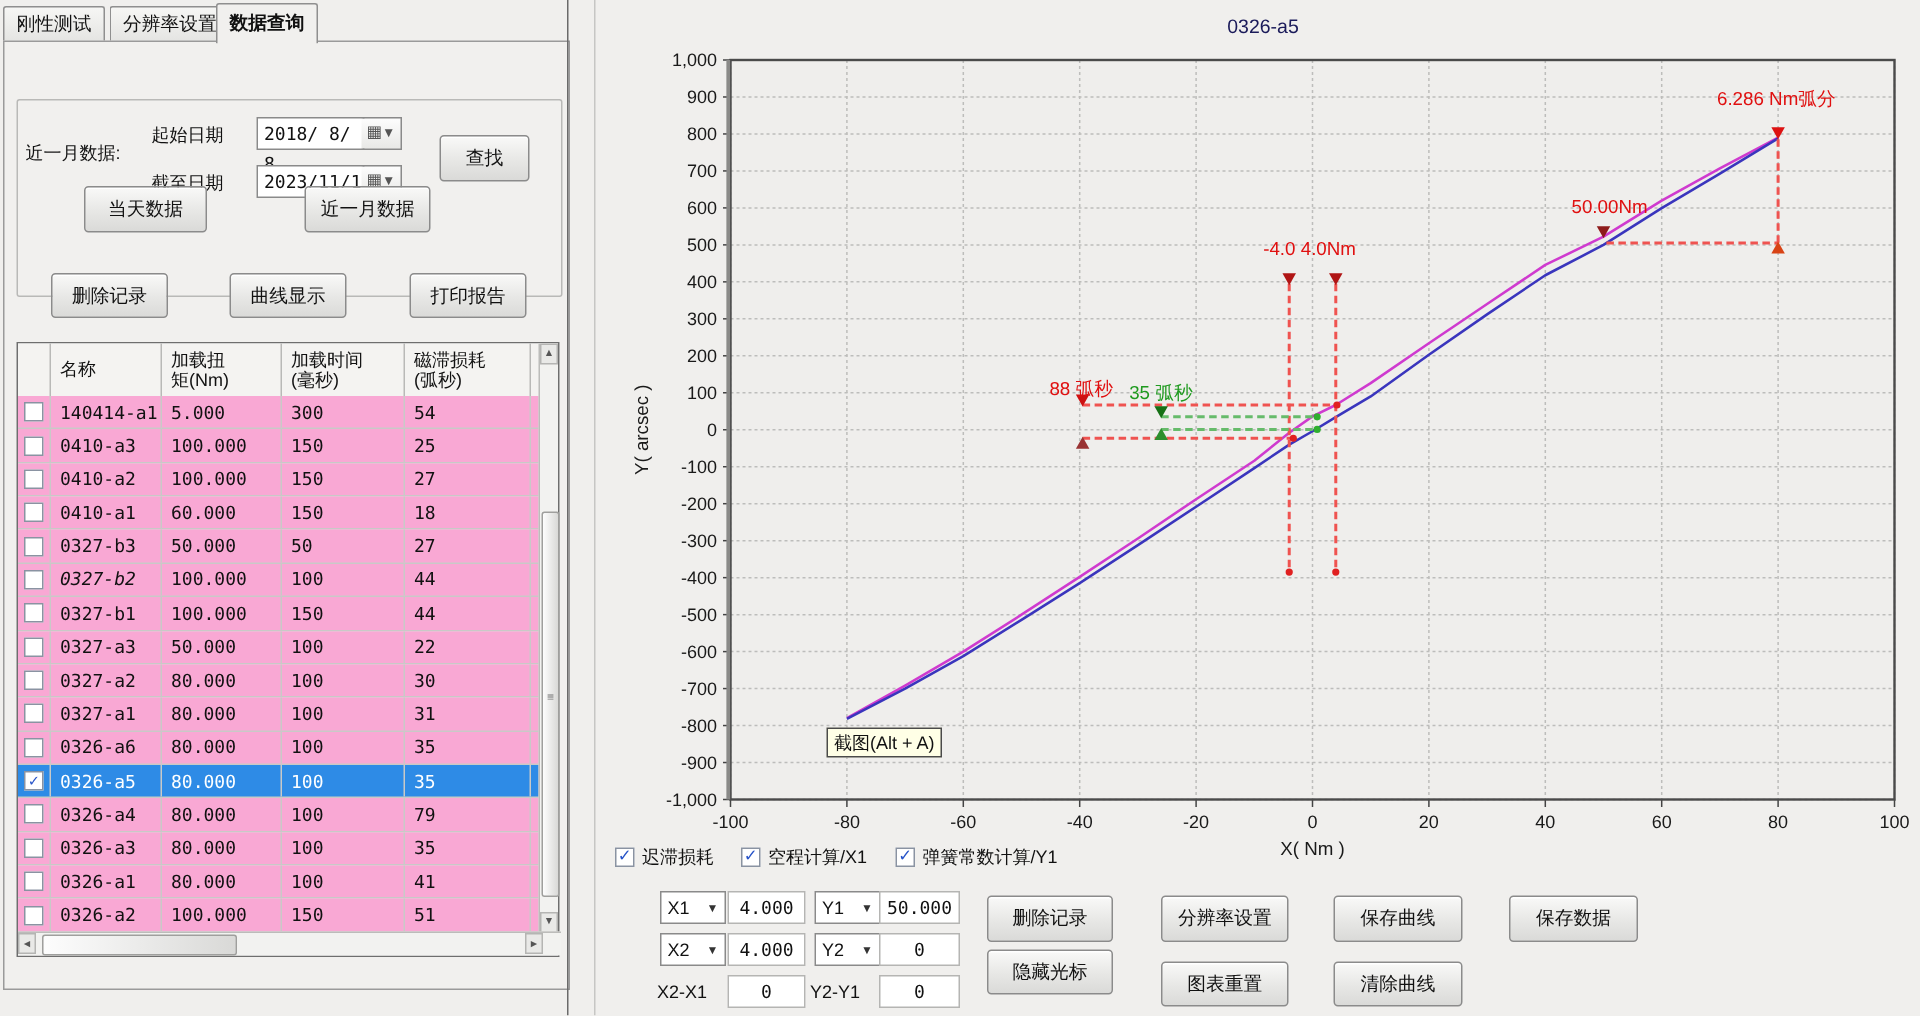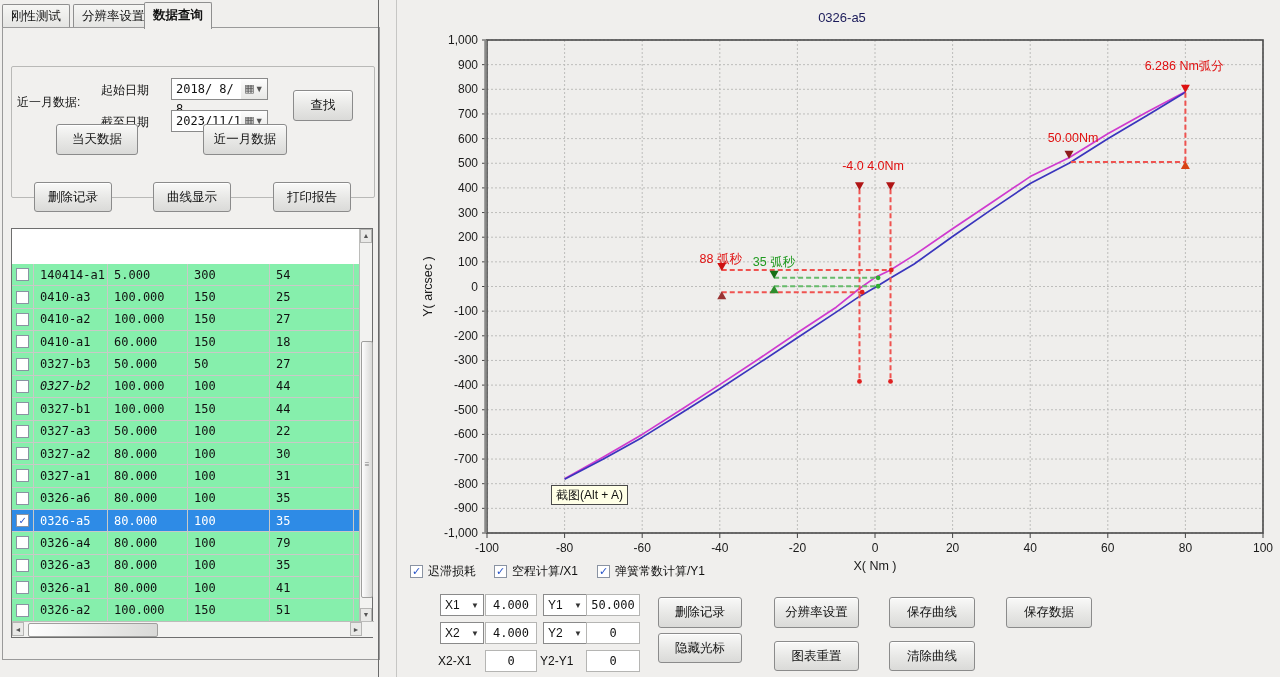--- a/index.html
+++ b/index.html
@@ -22,21 +22,21 @@
            border-left:none;height:20px;width:26px;text-align:center;line-height:19px;color:#555;font-size:9px;}
   .btn{position:absolute;background:linear-gradient(#f9f9f8,#e7e7e5 55%,#dadad8);
        border:1px solid #8b8b8b;border-radius:3px;text-align:center;font-size:12.5px;
        box-shadow:inset 0 1px 0 #fff;display:flex;align-items:center;justify-content:center;cursor:default;}
   
   .tbl{left:8px;top:227px;width:362px;height:410px;background:#fff;border:1px solid #6e6e6e;box-sizing:border-box;}
   .thead{position:absolute;left:0;top:0;width:349px;height:35px;background:#f4f3f1;border-bottom:1px solid #9a9a9a;display:flex;}
   .th{border-right:1px solid #b9b9b7;box-sizing:border-box;display:flex;align-items:center;padding-left:6px;
       white-space:pre-line;line-height:13px;font-size:12px;}
   .rows{position:absolute;left:0;top:35px;width:349px;height:358px;}
-  .trow{display:flex;height:22.37px;border-bottom:1px solid #c9c9c7;box-sizing:border-box;background:#86efac;}
+  .trow{display:flex;height:22.37px;border-bottom:1px solid #c9c9c7;box-sizing:border-box;background:#f9a8d4;}
   .trow.sel{background:#2e8be6;color:#fff;}
   .td{border-right:1px solid #c9c9c7;box-sizing:border-box;display:flex;align-items:center;padding-left:6px;
       font-family:"DejaVu Sans Mono","Liberation Mono",monospace;font-size:12px;overflow:hidden;}
   .cbcell{justify-content:center;padding-left:0;}
   .cbx{width:13px;height:13px;background:#fff;border:1px solid #8a93a2;box-sizing:border-box;
        display:flex;align-items:center;justify-content:center;font-size:11px;line-height:11px;color:#2753c8;font-weight:bold;}
   
   .vscroll{position:absolute;right:0;top:0;width:12px;height:393px;background:#f2f2f0;border-left:1px solid #bcbcba;}
   .sbtn{position:absolute;left:0;width:12px;height:14px;background:#e9e9e7;border:1px solid #b5b5b3;box-sizing:border-box;
         color:#555;font-size:7px;text-align:center;line-height:12px;}
@@ -82,20 +82,30 @@
   <div class="btn" style="left:290px;top:62px;width:58px;height:29px;">查找</div>
 
   <div class="btn" style="left:53px;top:96px;width:80px;height:29px;">当天数据</div>
   <div class="btn" style="left:200px;top:96px;width:82px;height:29px;">近一月数据</div>
 
   <div class="btn" style="left:31px;top:154px;width:76px;height:28px;">删除记录</div>
   <div class="btn" style="left:150px;top:154px;width:76px;height:28px;">曲线显示</div>
   <div class="btn" style="left:270px;top:154px;width:76px;height:28px;">打印报告</div>
 
   <div class="abs tbl" style="top:200px;">
+    <div class="thead" id="thead">
+        <div class="th" style="width: 22px;"></div>
+        <div class="th" style="width: 74px;">名称</div>
+        <div class="th" style="width: 80px;">加载扭
+矩(Nm)</div>
+        <div class="th" style="width: 82px;">加载时间
+(毫秒)</div>
+        <div class="th" style="width: 84px;">磁滞损耗
+(弧秒)</div>
+      </div>
     <div class="rows" id="tbody">
         <div class="trow">
           <div class="td cbcell" style="width: 22px;">
             <span class="cbx"></span>
           </div>
           <div class="td" style="width: 74px;">140414-a1</div>
           <div class="td" style="width: 80px;">5.000</div>
           <div class="td" style="width: 82px;">300</div>
           <div class="td" style="width: 84px;">54</div>
           <div class="td" style="width: 7px;"></div>

